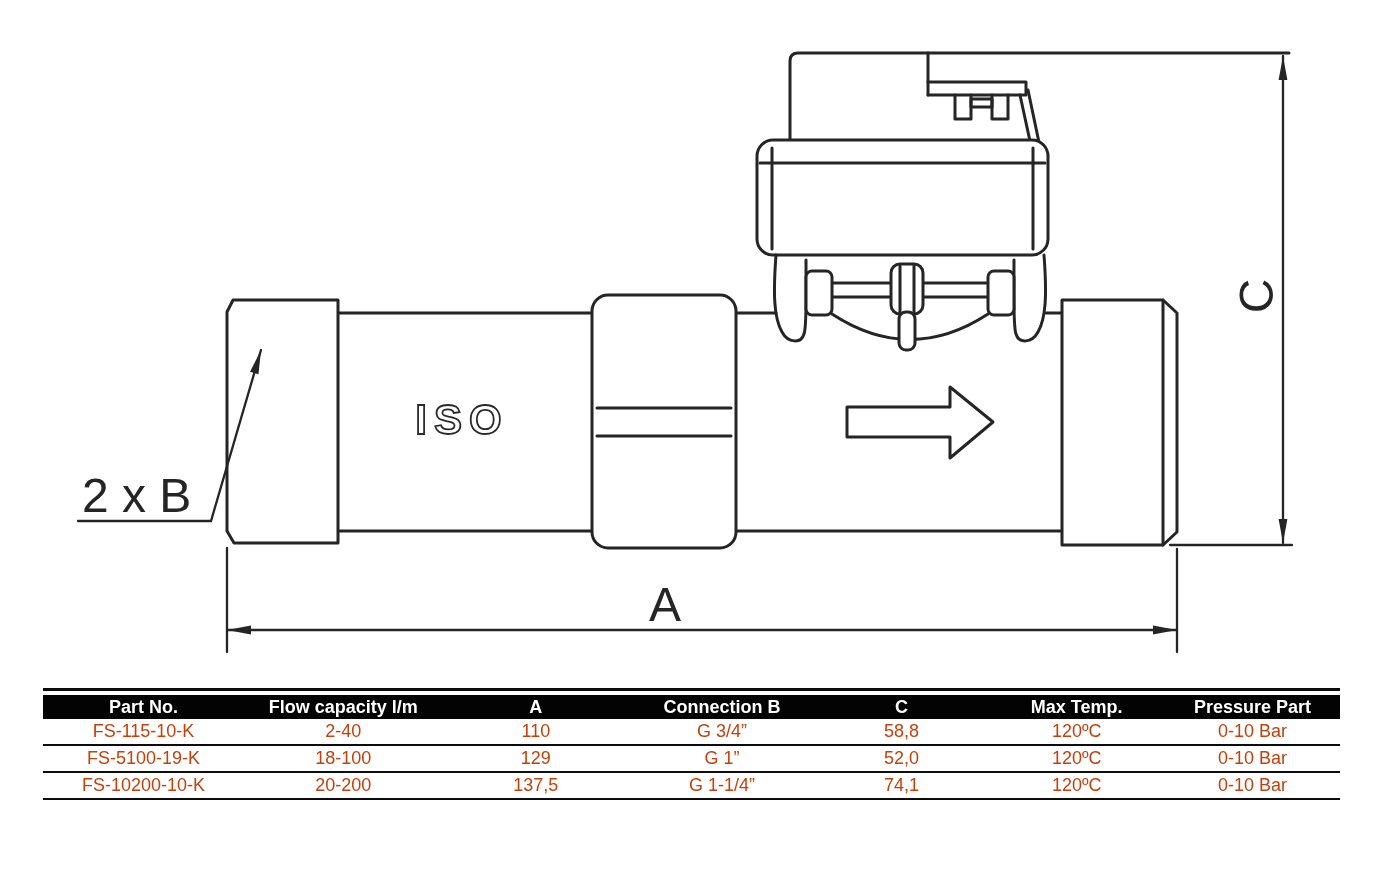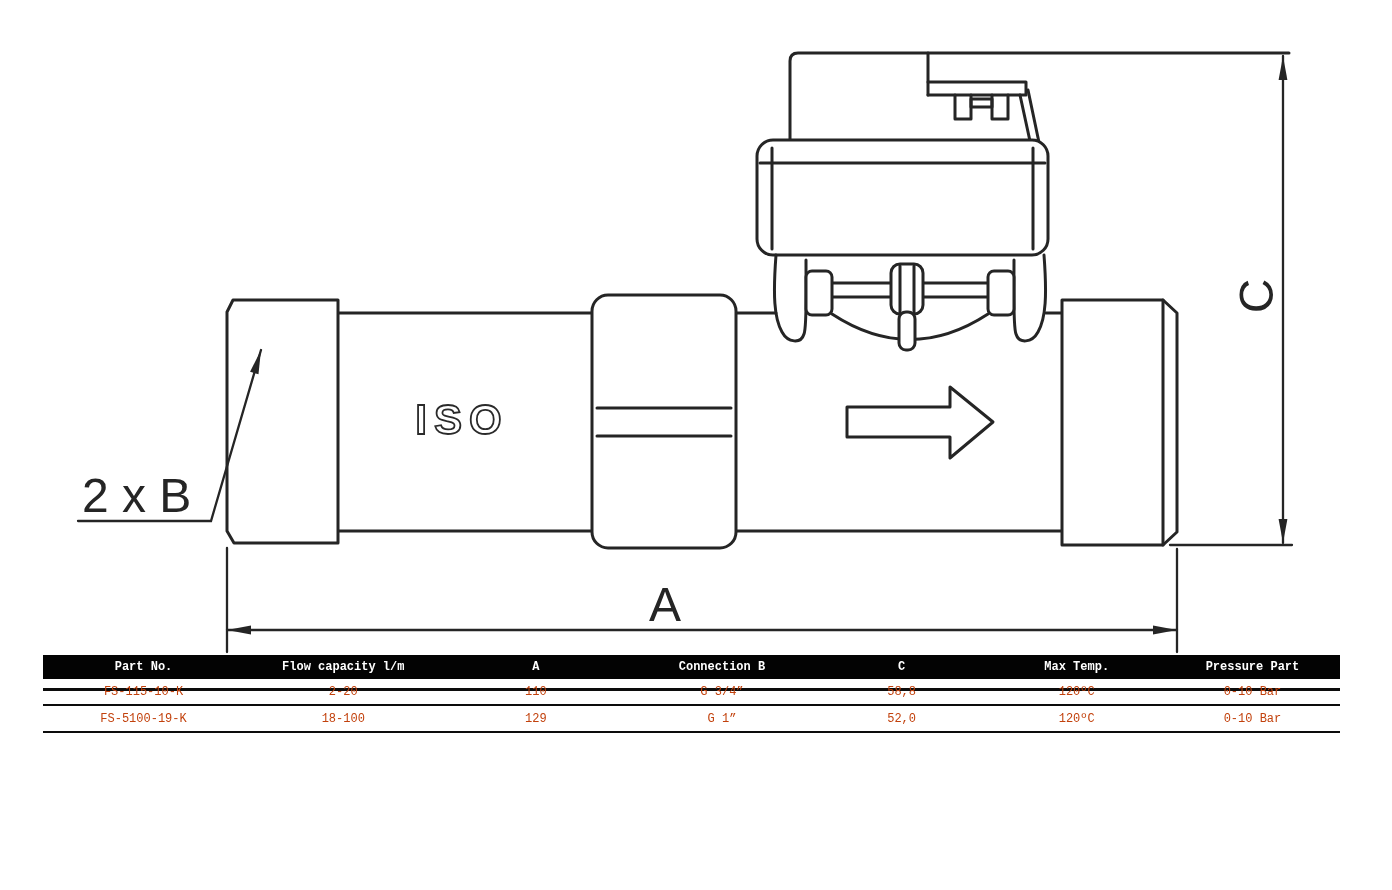--- a/index.html
+++ b/index.html
@@ -3,22 +3,22 @@
 <meta charset="utf-8">
 <style>
   html,body{margin:0;padding:0;background:#fff;}
   .stage{position:relative;width:1392px;height:890px;background:#ffffff;overflow:hidden;
          font-family:"Liberation Sans", sans-serif;color:#111;}
   .drawing{position:absolute;left:0;top:0;}
   .dim-label{font-family:"Liberation Sans", sans-serif;font-size:48px;fill:#252525;}
   .iso-text{font-family:"Liberation Sans", sans-serif;font-size:42px;font-weight:700;
             letter-spacing:7px;fill:#ffffff;stroke:#2a2a2a;stroke-width:1.8px;}
   .top-rule{position:absolute;left:43px;top:688px;width:1297px;height:3px;background:#0c0c0c;}
-  table.spec{position:absolute;left:43px;top:655px;width:1297px;border-collapse:collapse;
-             table-layout:fixed;font-size:12px;font-family:Liberation Mono, monospace;}
+  table.spec{position:absolute;left:43px;top:695px;width:1297px;border-collapse:collapse;
+             table-layout:fixed;font-size:18px;}
   table.spec thead th{background:#030303;color:#ffffff;font-weight:bold;height:24px;
              padding:0;text-align:center;white-space:nowrap;}
   table.spec tbody td{height:25px;padding:0;text-align:center;white-space:nowrap;color:#c2410c;}
   table.spec tbody tr{border-bottom:2.5px solid #0c0c0c;}
   col.c1{width:15.5%}col.c2{width:15.3%}col.c3{width:14.4%}col.c4{width:14.3%}
   col.c5{width:13.4%}col.c6{width:13.6%}col.c7{width:13.5%}
 </style>
 </head>
 <body>
 
@@ -118,32 +118,41 @@
         <th>A</th>
         <th>Connection B</th>
         <th>C</th>
         <th>Max Temp.</th>
         <th>Pressure Part</th>
       </tr>
     </thead>
     <tbody>
       <tr>
         <td>FS-115-10-K</td>
-        <td>2-20</td>
+        <td>2-40</td>
         <td>110</td>
         <td>G 3/4”</td>
         <td>58,8</td>
         <td>120ºC</td>
         <td>0-10 Bar</td>
       </tr>
       <tr>
         <td>FS-5100-19-K</td>
         <td>18-100</td>
         <td>129</td>
         <td>G 1”</td>
         <td>52,0</td>
         <td>120ºC</td>
         <td>0-10 Bar</td>
       </tr>
+      <tr>
+        <td>FS-10200-10-K</td>
+        <td>20-200</td>
+        <td>137,5</td>
+        <td>G 1-1/4”</td>
+        <td>74,1</td>
+        <td>120ºC</td>
+        <td>0-10 Bar</td>
+      </tr>
     </tbody>
   </table>
 
 </div>
 
 </body></html>

